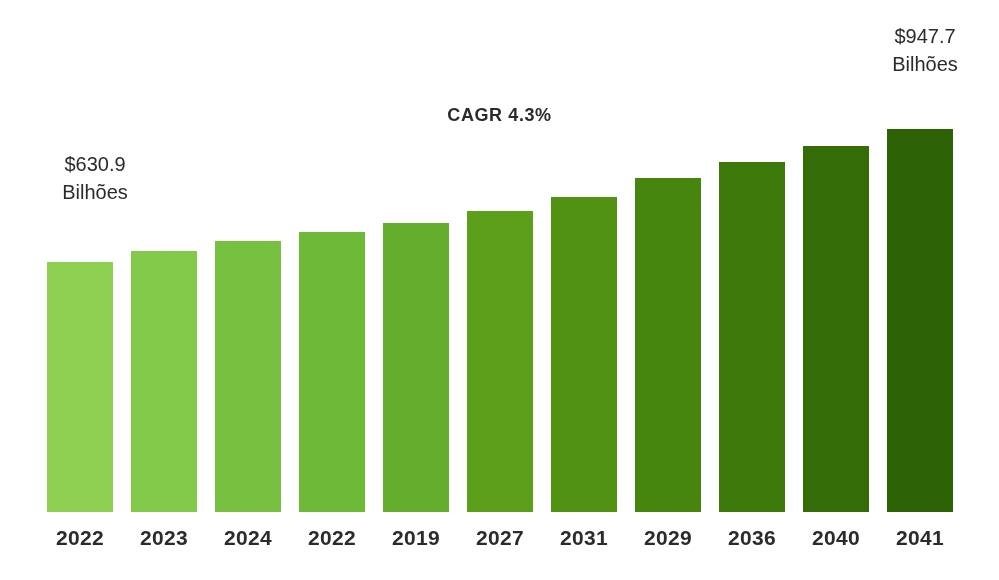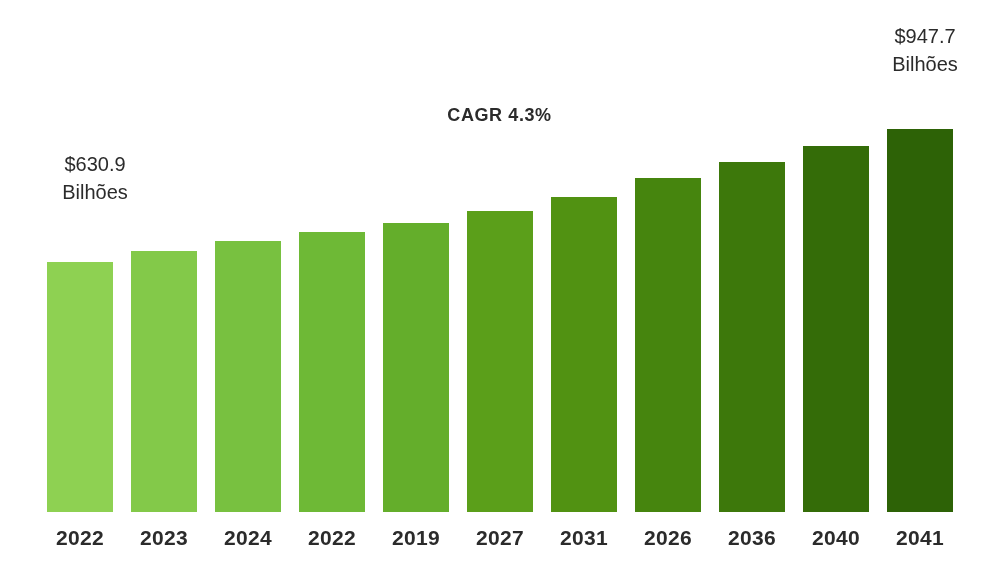--- a/index.html
+++ b/index.html
@@ -123,21 +123,21 @@
       <div class="bar-group" style="left: 467px; width: 66px;">
         <div class="bar" title="$753 Bilhões" style="height: 301.26px; background: rgb(91, 159, 26);"></div>
         <div class="bar-tick-label">2027</div>
       </div>
       <div class="bar-group" style="left: 551px; width: 66px;">
         <div class="bar" title="$785 Bilhões" style="height: 314.695px; background: rgb(81, 146, 18);"></div>
         <div class="bar-tick-label">2031</div>
       </div>
       <div class="bar-group" style="left: 635px; width: 66px;">
         <div class="bar" title="$830 Bilhões" style="height: 333.587px; background: rgb(70, 133, 14);"></div>
-        <div class="bar-tick-label">2026</div>
+        <div class="bar-tick-label">2029</div>
       </div>
       <div class="bar-group" style="left: 719px; width: 66px;">
         <div class="bar" title="$868 Bilhões" style="height: 349.54px; background: rgb(61, 120, 11);"></div>
         <div class="bar-tick-label">2036</div>
       </div>
       <div class="bar-group" style="left: 803px; width: 66px;">
         <div class="bar" title="$908 Bilhões" style="height: 366.333px; background: rgb(52, 108, 8);"></div>
         <div class="bar-tick-label">2040</div>
       </div>
       <div class="bar-group" style="left: 887px; width: 66px;">

